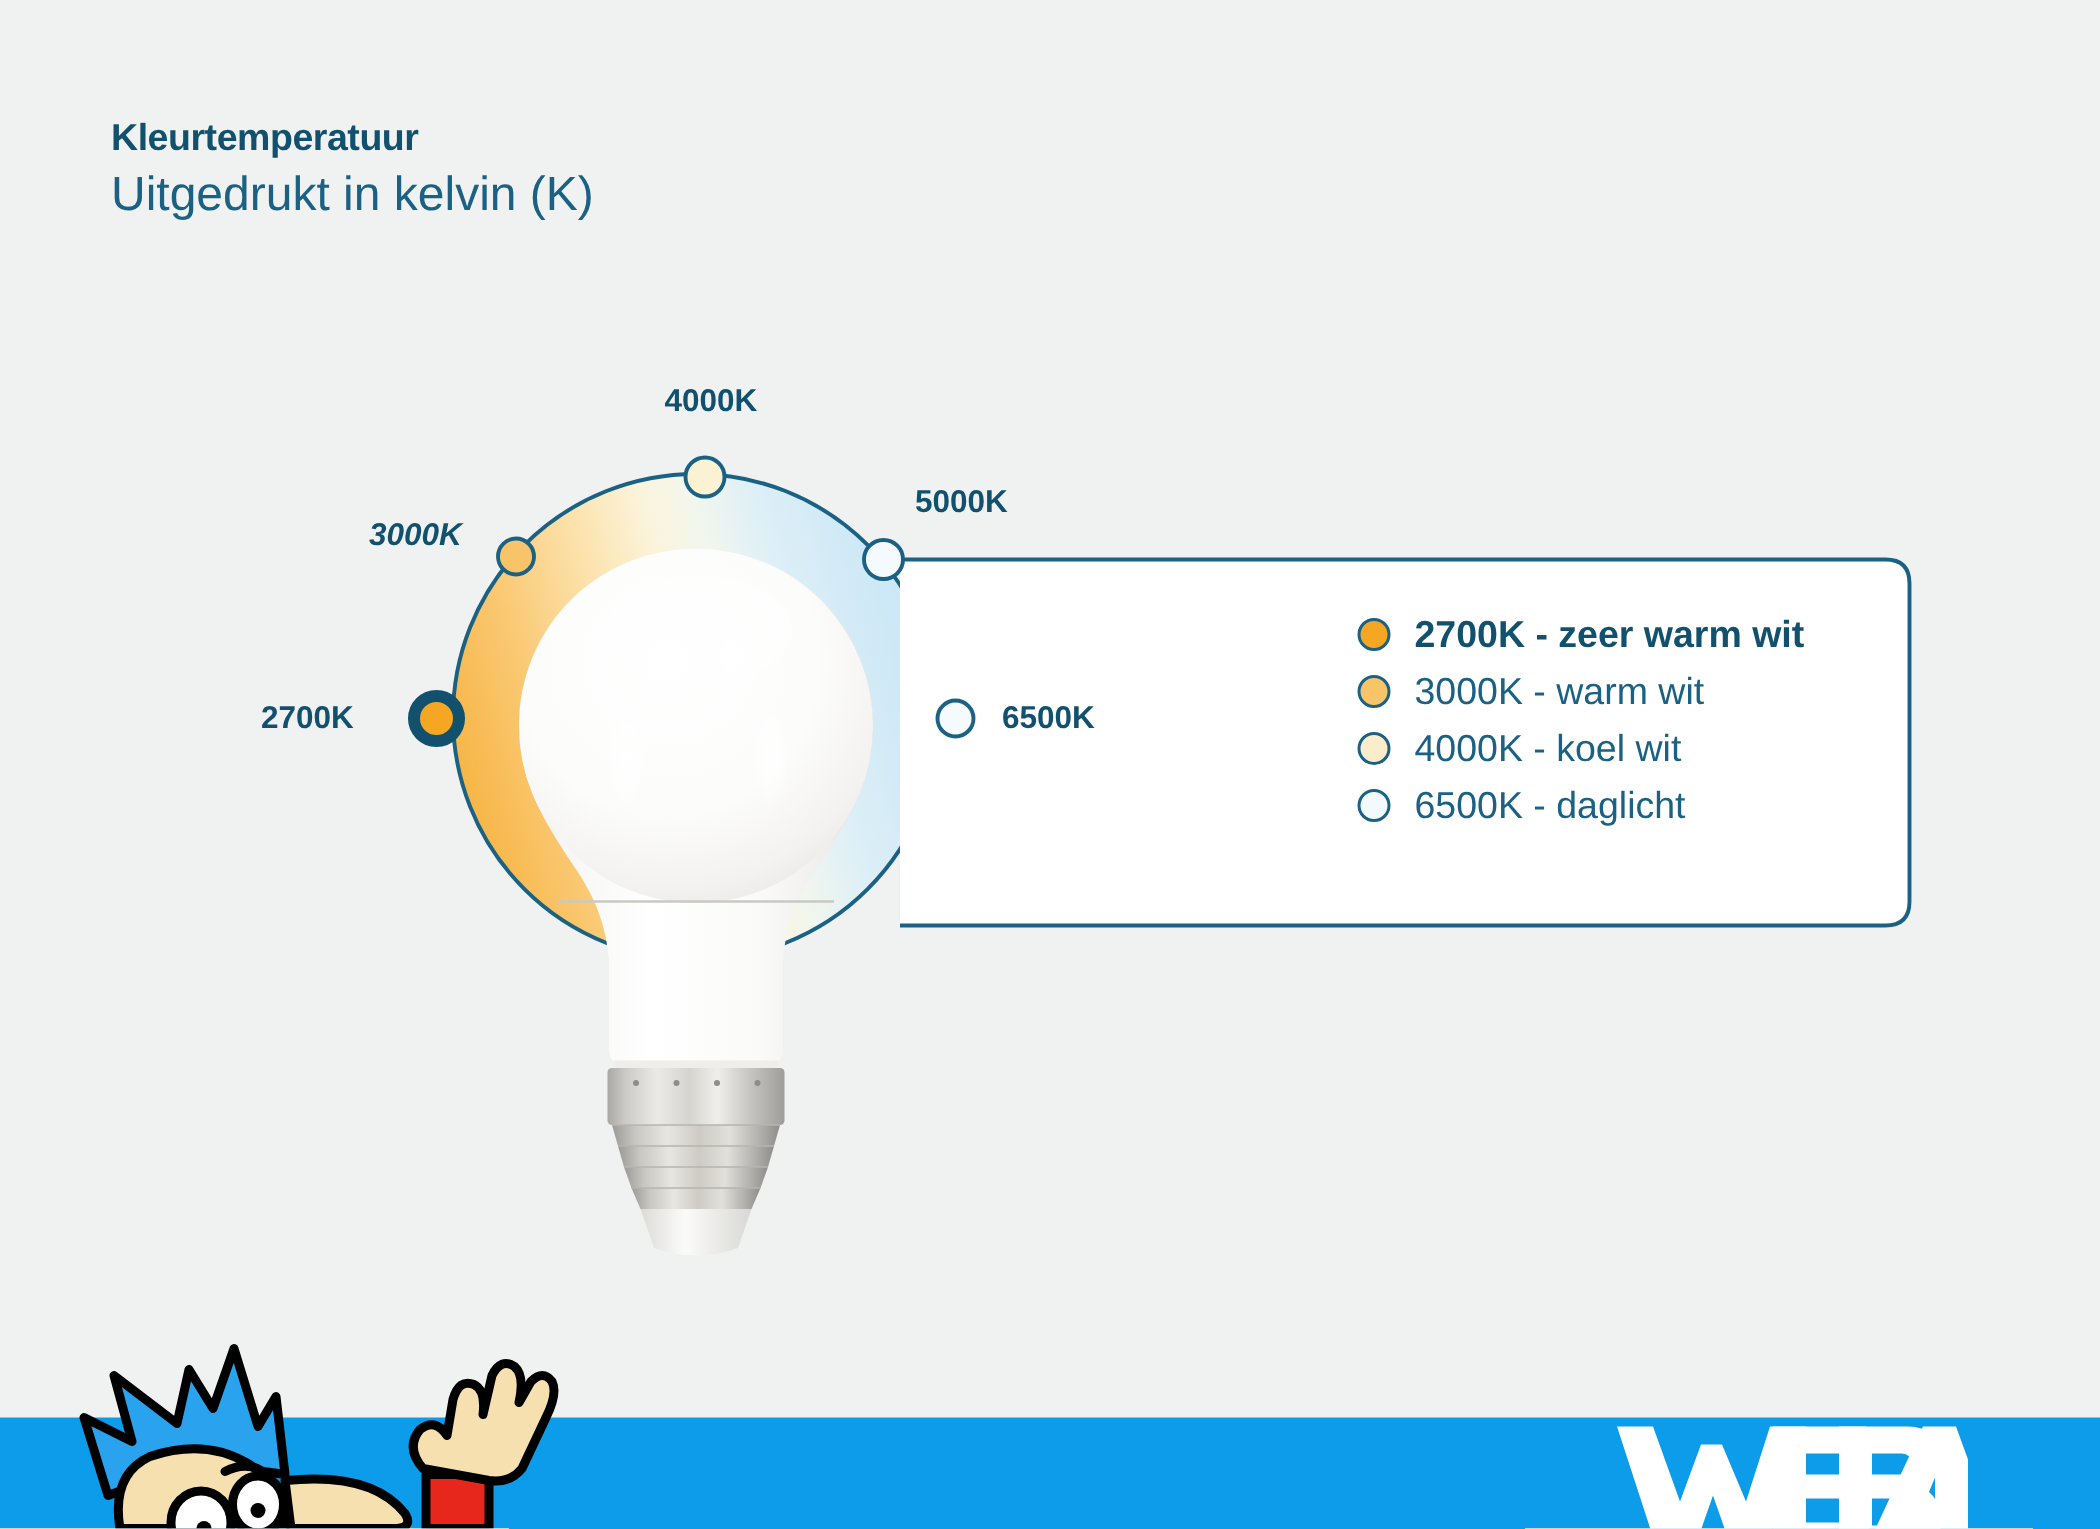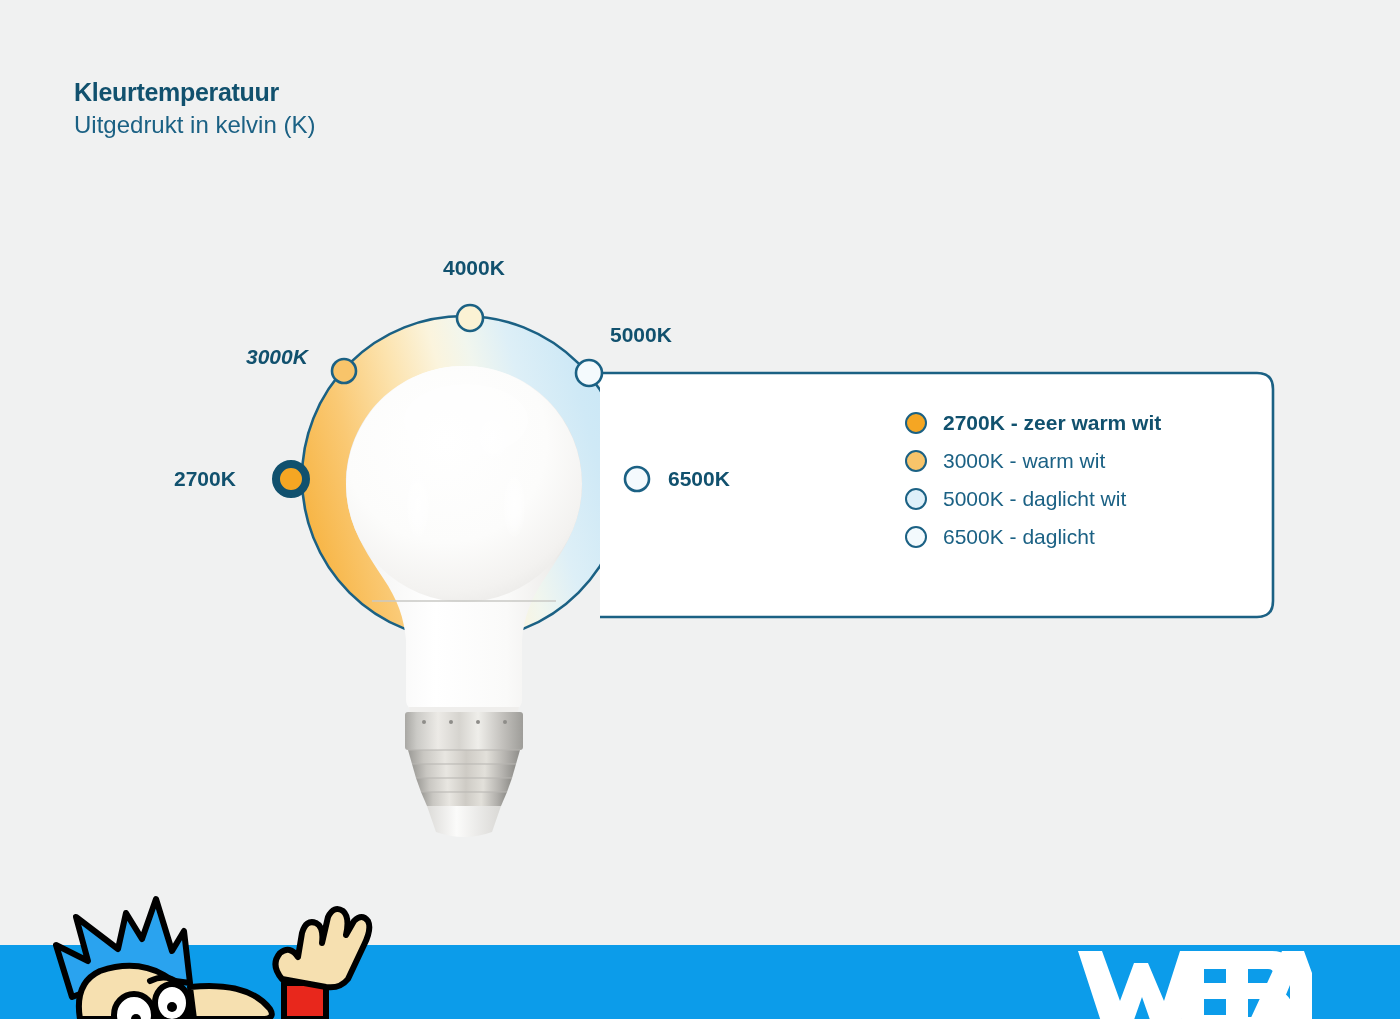--- a/index.html
+++ b/index.html
@@ -11,21 +11,21 @@
     overflow:hidden;
   }
 
   
   #header { position:absolute; left:74px; top:78px; }
   #title {
     font-size:25px; font-weight:bold; color:#11516e;
     letter-spacing:-0.3px; line-height:1.12;
   }
   #subtitle {
-    font-size:24px; font-weight:400; color:#1b6184;
+    font-size:32px; font-weight:400; color:#1b6184;
     margin-top:6px; line-height:1.1;
   }
 
   
   #stage { position:absolute; left:0; top:0; width:1400px; height:1019px; }
   #diagram-svg { position:absolute; left:0; top:0; }
 
   
   .kelvin-label {
     position:absolute;
@@ -45,21 +45,21 @@
   }
   .legend-row {
     display:flex; align-items:center; height:38px;
   }
   .legend-dot {
     width:22px; height:22px; border-radius:50%;
     border:2px solid #1b6184; flex:0 0 auto;
     margin-right:16px;
   }
   .legend-text {
-    font-size:21px; color:#1b6184; white-space:nowrap;
+    font-size:25px; color:#1b6184; white-space:nowrap;
   }
   .legend-row.is-active .legend-text {
     font-weight:bold; color:#11516e;
   }
 
   
   #bottom-bar {
     position:absolute; left:0; bottom:0; width:1400px; height:74px;
     background:#0c9cea;
   }
@@ -219,22 +219,22 @@
   <div id="legend-list">
     <div class="legend-row is-active">
       <span class="legend-dot" style="background:#f5a623"></span>
       <span class="legend-text">2700K - zeer warm wit</span>
     </div>
     <div class="legend-row">
       <span class="legend-dot" style="background:#f8c46a"></span>
       <span class="legend-text">3000K - warm wit</span>
     </div>
     <div class="legend-row">
-      <span class="legend-dot" style="background:#dff0f9"></span>
-      <span class="legend-text">5000K - daglicht wit</span>
+      <span class="legend-dot" style="background:#fbeccb"></span>
+      <span class="legend-text">4000K - koel wit</span>
     </div>
     <div class="legend-row">
       <span class="legend-dot" style="background:#f3fafd"></span>
       <span class="legend-text">6500K - daglicht</span>
     </div>
   </div>
 </div>
 
 <div id="bottom-bar"></div>
 

